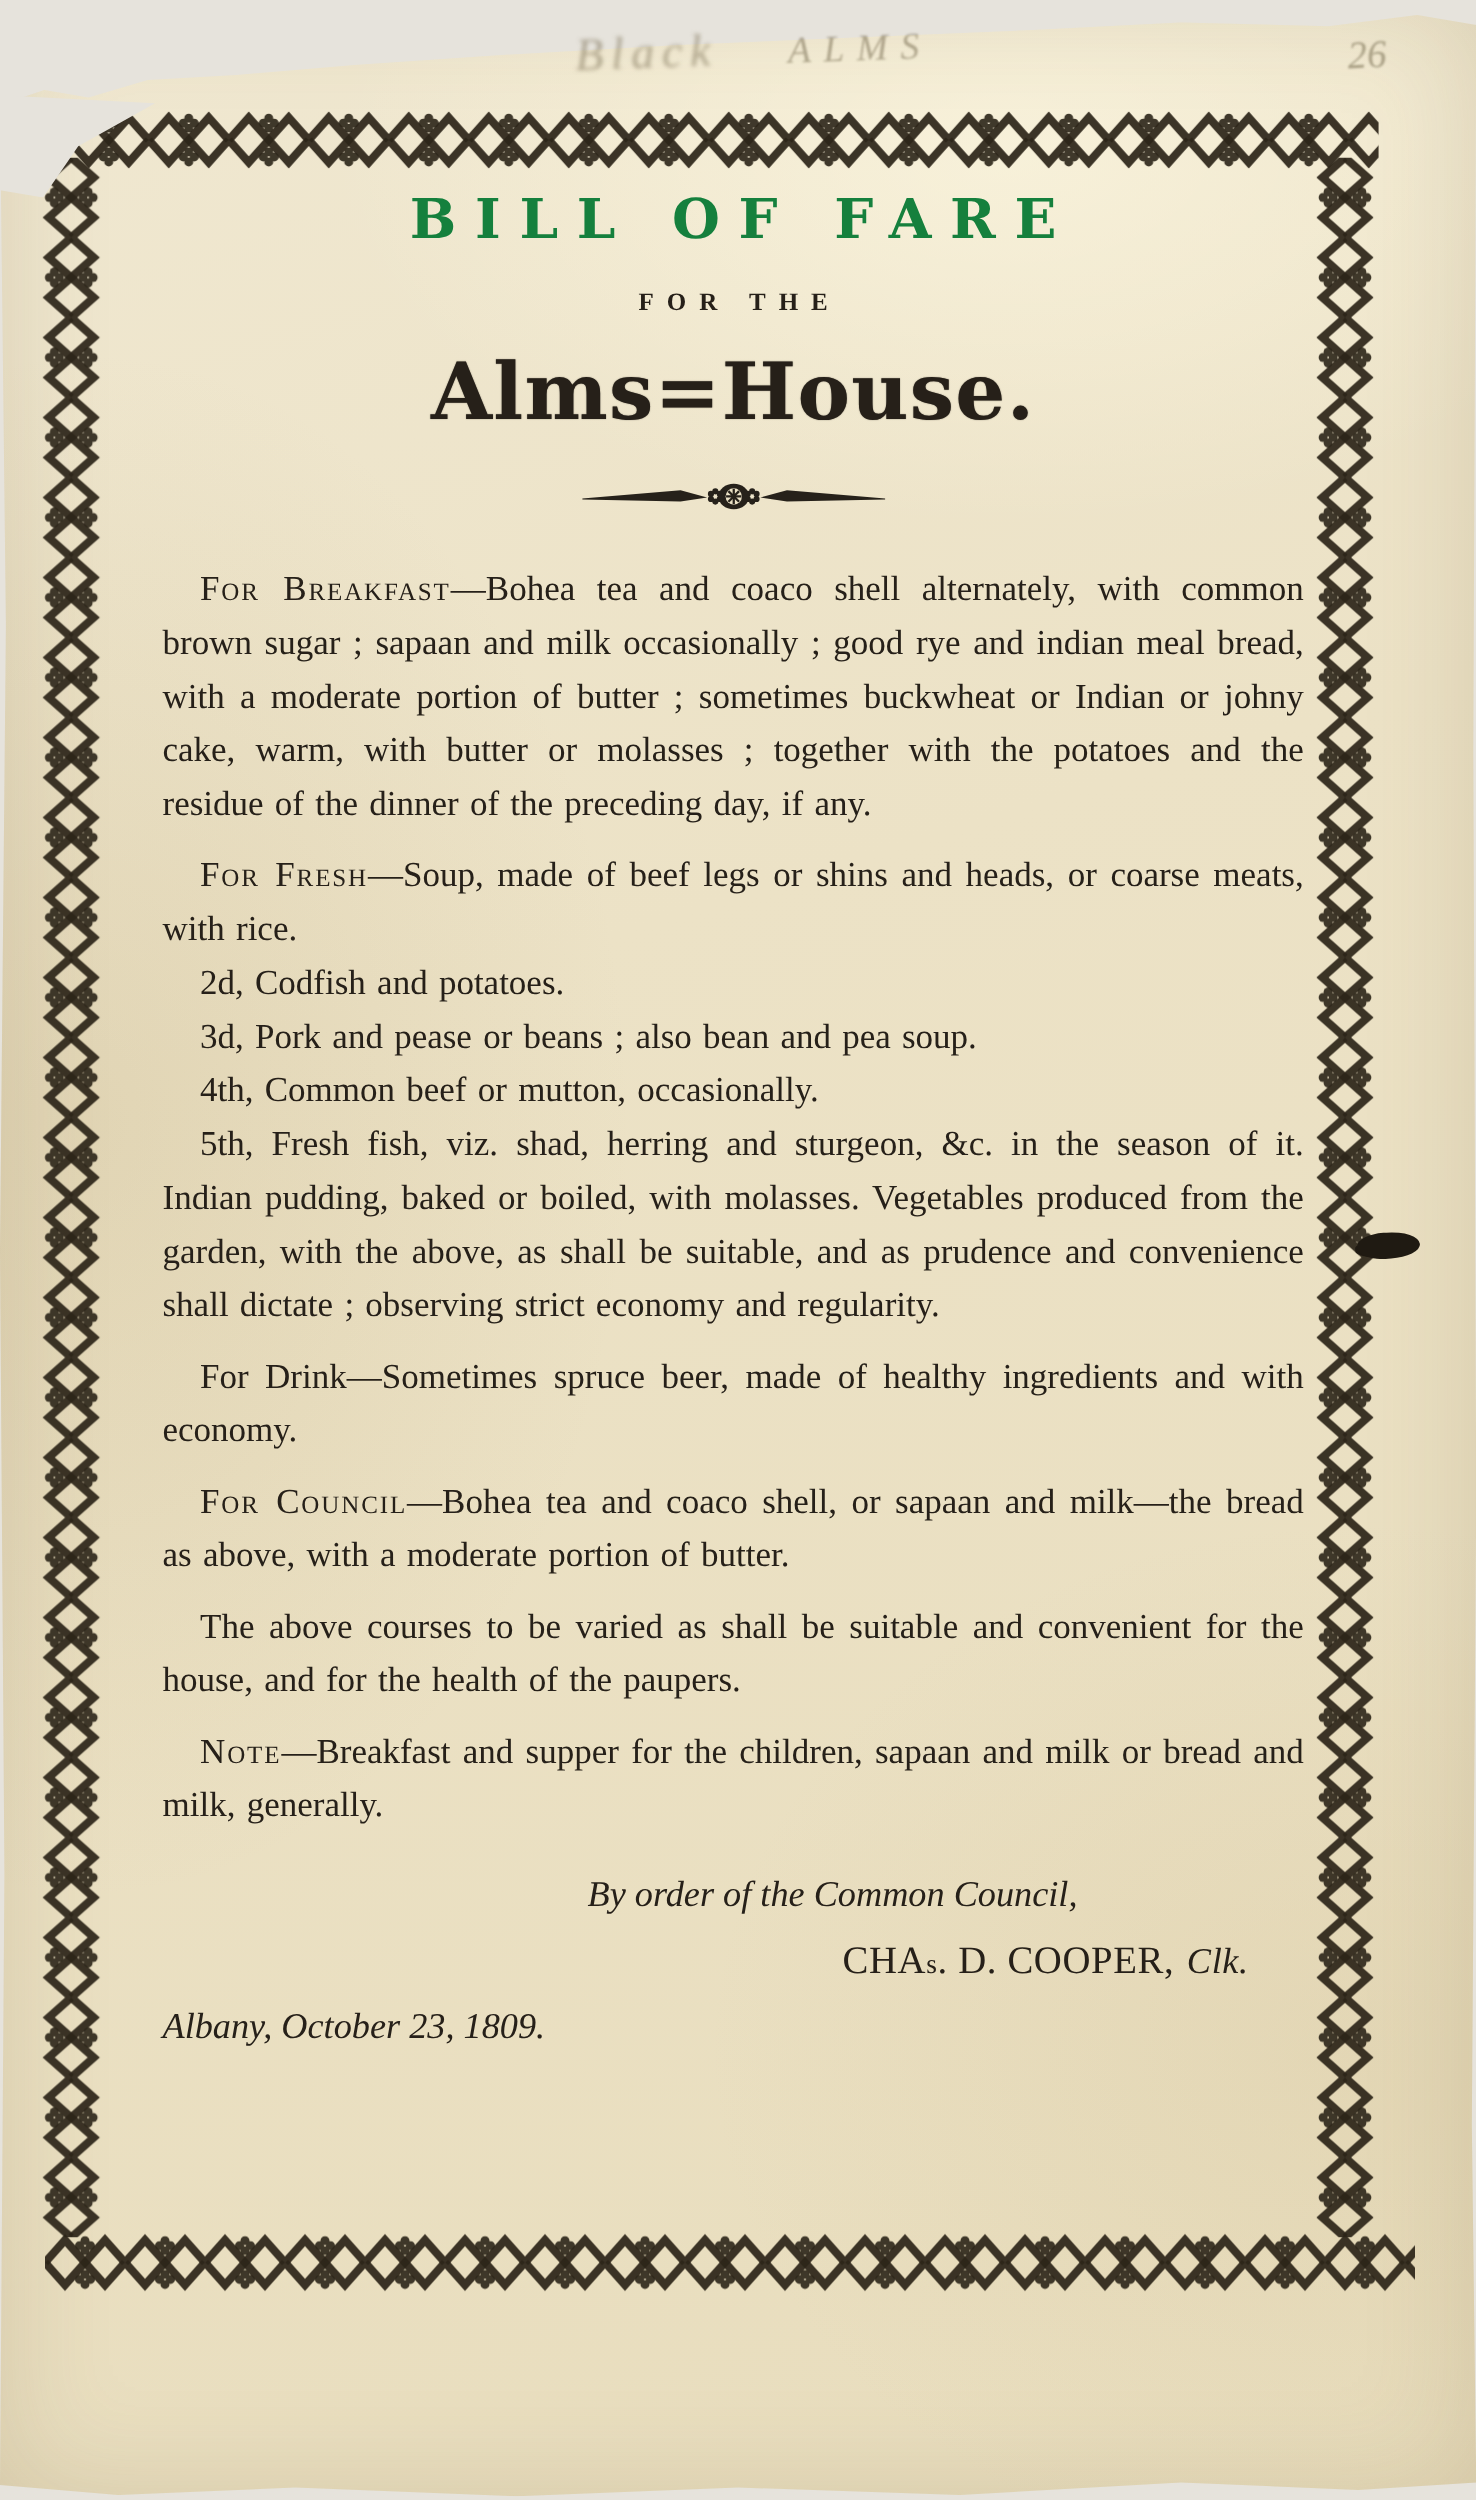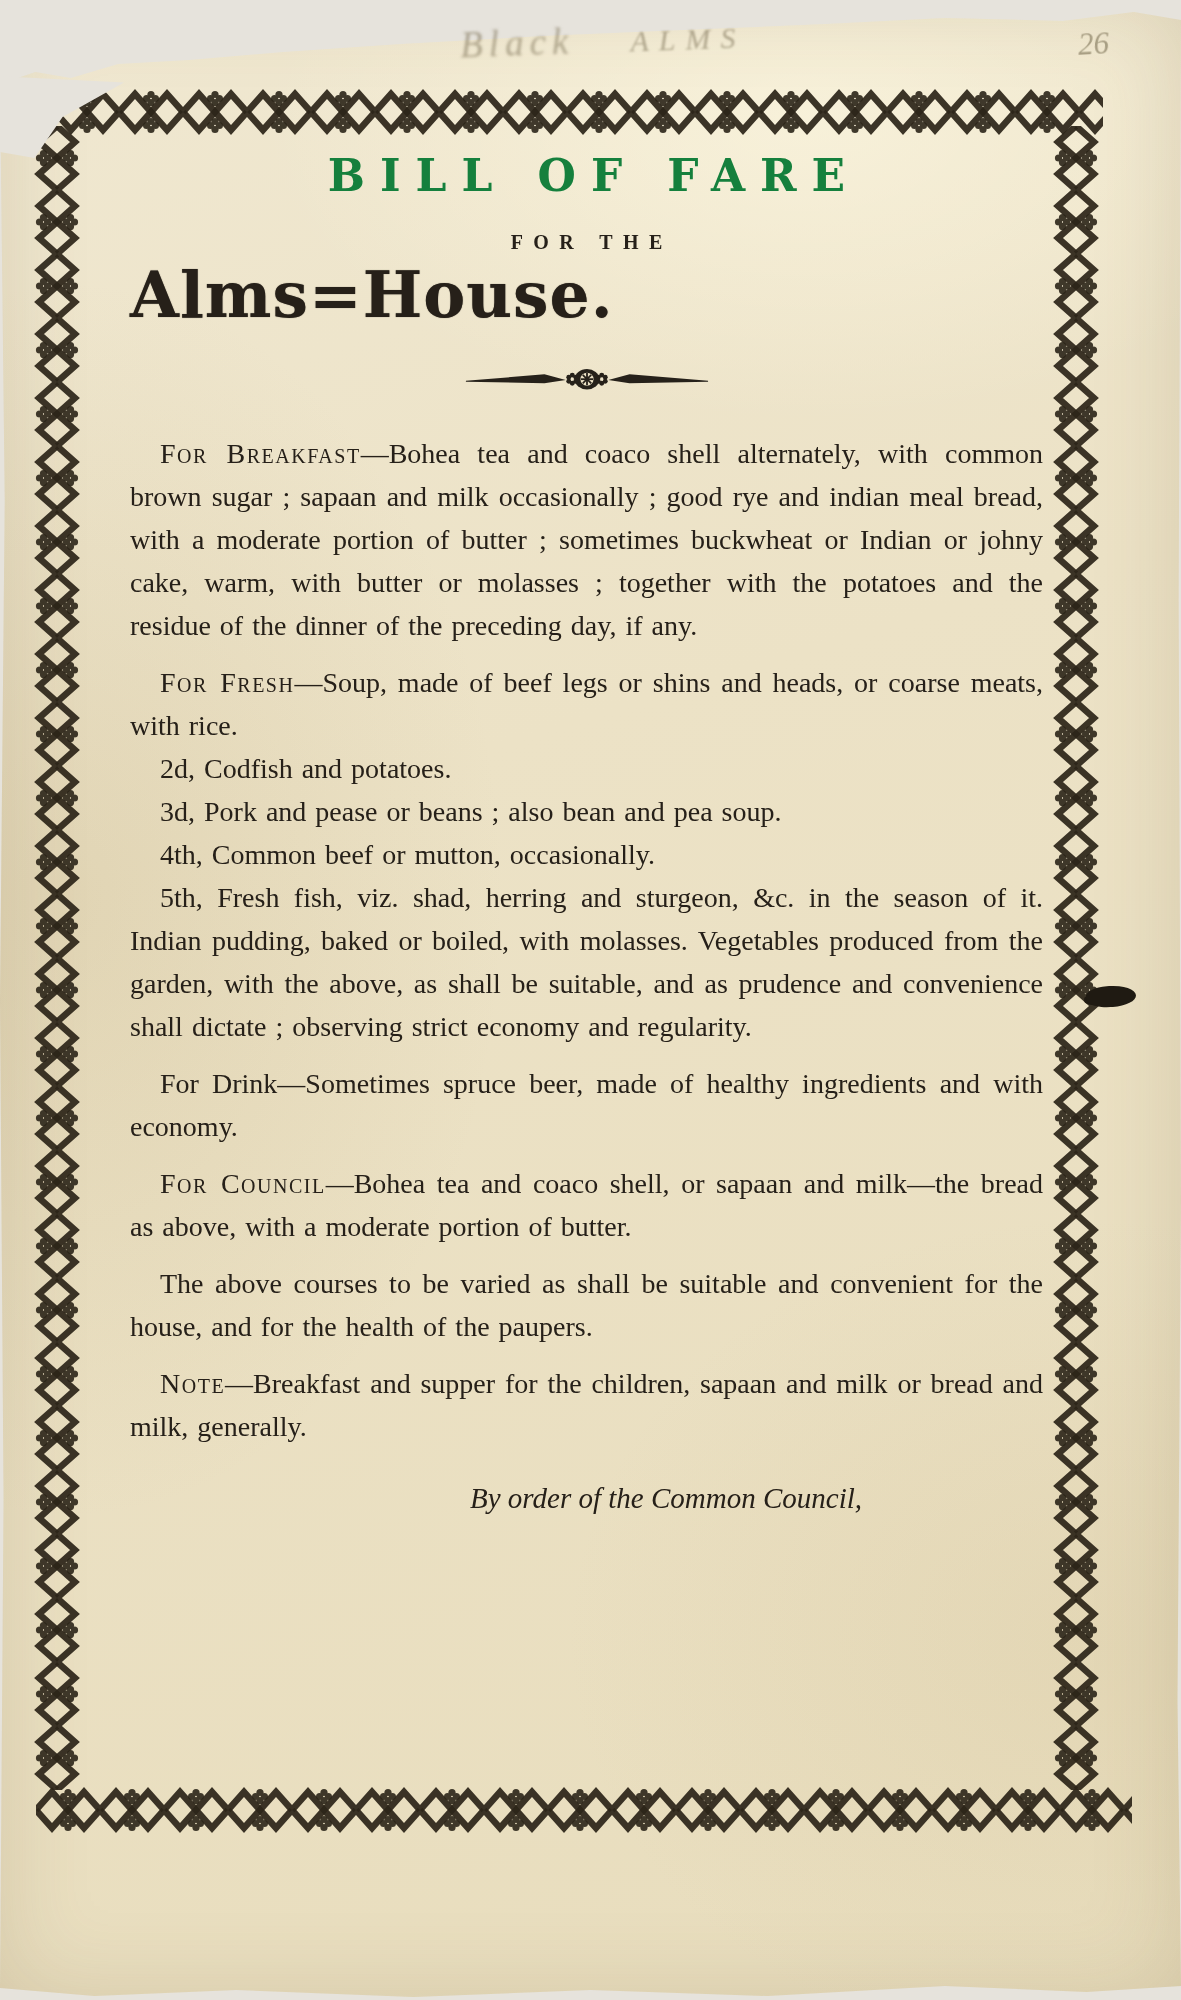--- a/index.html
+++ b/index.html
@@ -69,22 +69,22 @@
   }
   .forthe{
     margin-top:30px;
     text-align:center;
     font-weight:700;
     font-size:20px;
     letter-spacing:0.52em;
     text-indent:0.52em;
   }
   .institution{
-    margin-top:4px;
-    text-align:left;
+    margin-top:22px;
+    text-align:center;
     font-family:"DejaVu Serif", serif;
     font-weight:700;
     font-size:63px;
     letter-spacing:1px;
     text-shadow:0 0 1px rgba(30,24,16,0.6);
   }
   .divider{display:block;margin:30px auto 0 auto;}
   .menu{margin-top:34px;}
   .menu p{
     margin:0;
@@ -226,15 +226,19 @@
     <p><span>4th, Common beef or mutton, occasionally.</span></p>
     <p><span>5th, Fresh fish, viz. shad, herring and sturgeon, &amp;c. in the season of it. Indian pudding, baked or boiled, with molasses. Vegetables produced from the garden, with the above, as shall be suitable, and as prudence and convenience shall dictate ; observing strict economy and regularity.</span></p>
     <p class="gap"><span>For Drink—Sometimes spruce beer, made of healthy ingredients and with economy.</span></p>
     <p class="gap"><span class="lead">For Council</span><span>—Bohea tea and coaco shell, or sapaan and milk—the bread as above, with a moderate portion of butter.</span></p>
     <p class="gap"><span>The above courses to be varied as shall be suitable and convenient for the house, and for the health of the paupers.</span></p>
     <p class="gap"><span class="lead">Note</span><span>—Breakfast and supper for the children, sapaan and milk or bread and milk, generally.</span></p>
   </div>
 
   <div class="order-line">By order of the Common Council,</div>
 
-
+  <div class="signature">
+    <span>CHA</span><span class="small-s">s</span><span>. D. COOPER,</span><span class="clk">Clk.</span>
+  </div>
+
+  <div class="dateline">Albany, October 23, 1809.</div>
 
 </div>
 
 </body></html>

